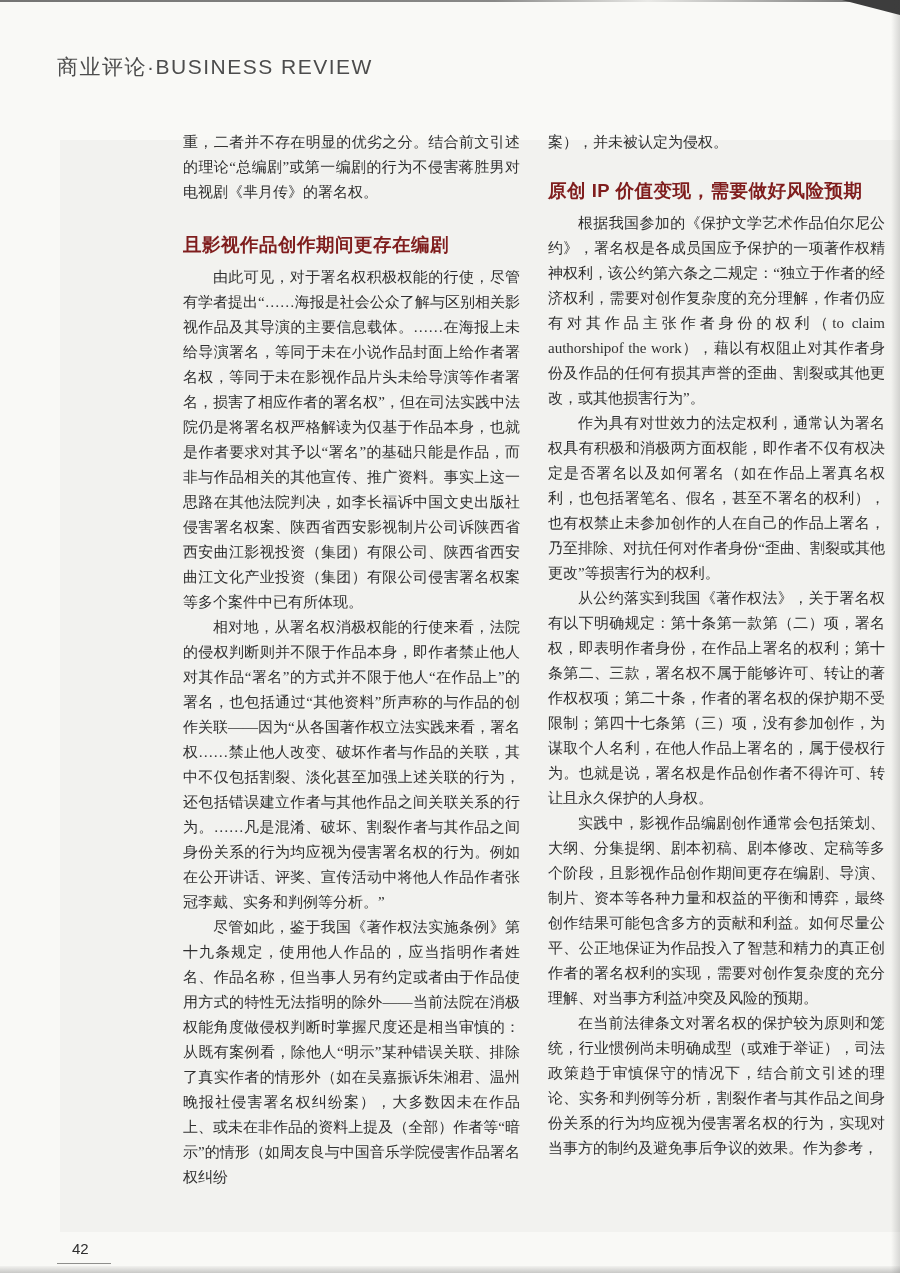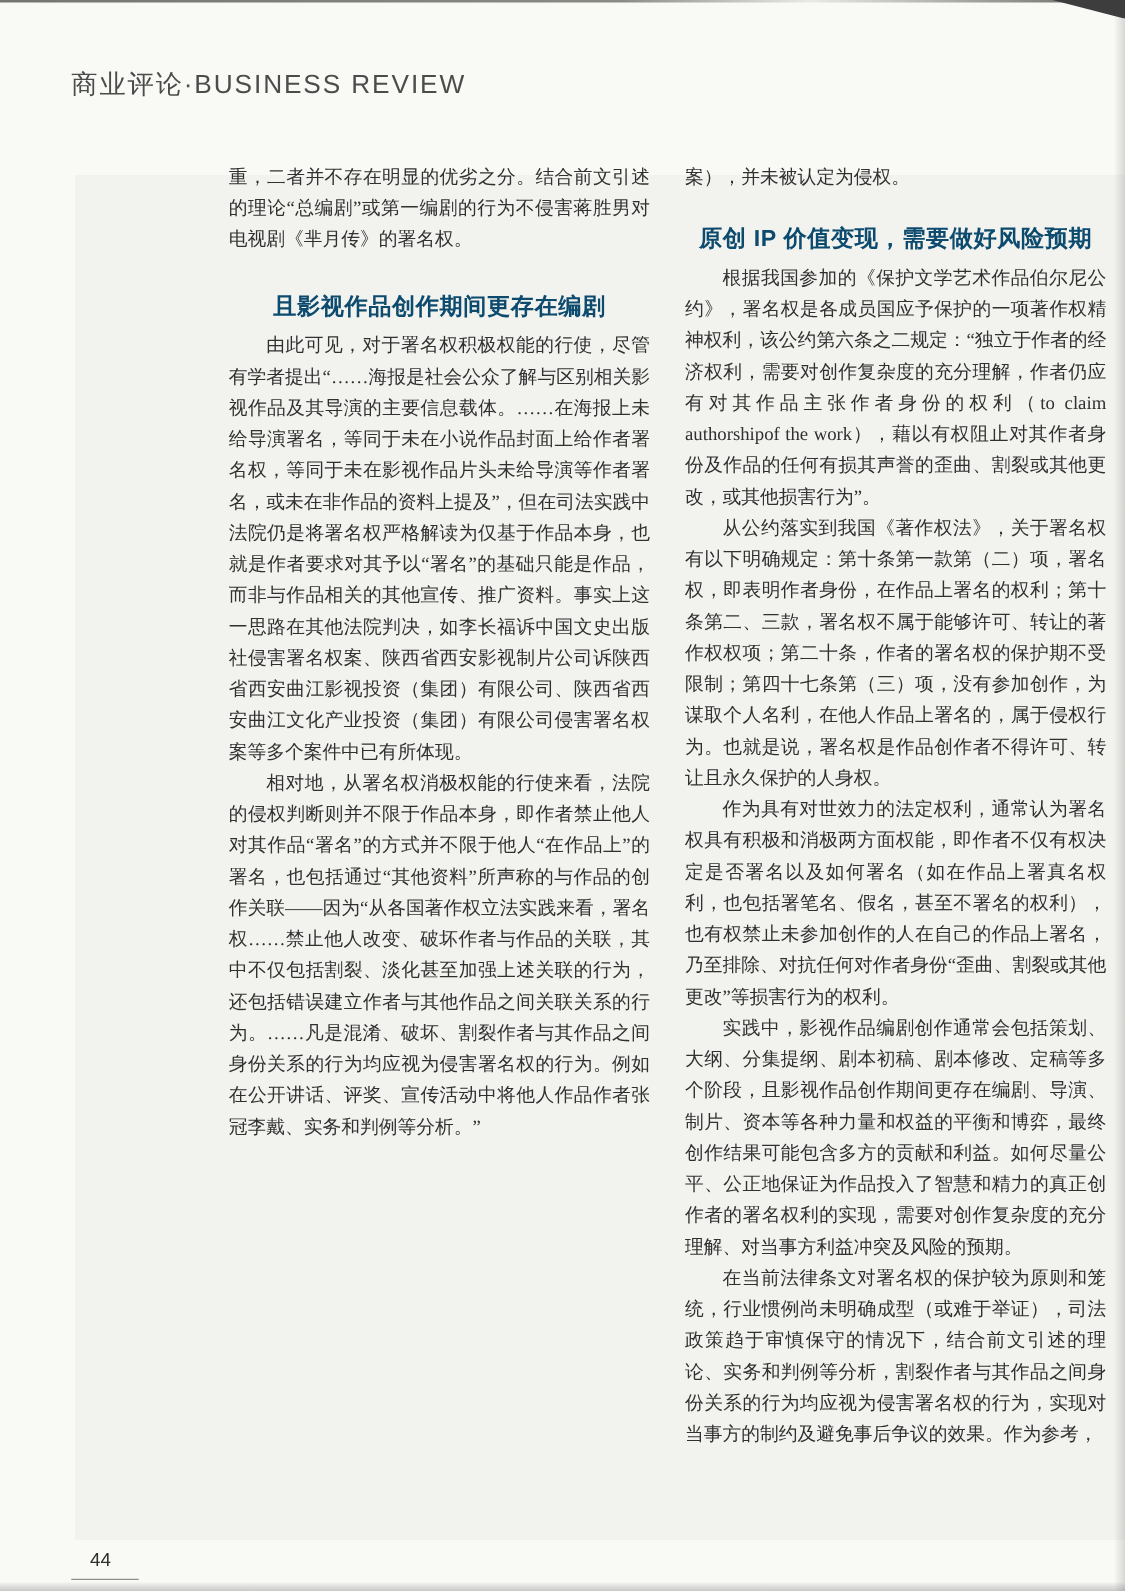--- a/index.html
+++ b/index.html
@@ -35,22 +35,22 @@
   .col-left{left:183px;}
   .col-right{left:548px;}
   .col p{
     margin:0;font-size:15px;line-height:25px;
     text-align:justify;text-indent:2em;
     color:#303030;
   }
   .col p.continuation{text-indent:0;}
   .col h2{
     font-family:"Liberation Sans","DejaVu Sans",sans-serif;
-    font-size:18.5px;font-weight:700;color:#0c4a6e;
-    margin:28px 0 8px 0;line-height:24px;letter-spacing:.5px;text-align:center;
+    font-size:18.5px;font-weight:700;color:#7f1d1d;
+    margin:28px 0 8px 0;line-height:24px;letter-spacing:.5px;
   }
   .col-right h2{margin-top:24px;}
   
   .folio{
     position:absolute;left:72px;top:1240px;
     font-family:"Liberation Sans","DejaVu Sans",sans-serif;
     font-size:15px;color:#2e2e2e;
   }
   .folio-rule{position:absolute;left:57px;top:1263px;width:54px;height:1px;background:#8f8f8c;}
 </style>
@@ -63,30 +63,31 @@
   <div class="scan-top-line"></div>
   <div class="scan-corner"></div>
   <div class="scan-right-shade"></div>
   <div class="scan-bottom-strip"></div>
 
   <div class="masthead">商业评论·BUSINESS REVIEW</div>
 
   <div class="col col-left">
     <p class="continuation">重，二者并不存在明显的优劣之分。结合前文引述的理论“总编剧”或第一编剧的行为不侵害蒋胜男对电视剧《芈月传》的署名权。</p>
     <h2>且影视作品创作期间更存在编剧</h2>
-    <p>由此可见，对于署名权积极权能的行使，尽管有学者提出“……海报是社会公众了解与区别相关影视作品及其导演的主要信息载体。……在海报上未给导演署名，等同于未在小说作品封面上给作者署名权，等同于未在影视作品片头未给导演等作者署名，或未在非作品的资料上提及”，但在司法实践中法院仍是将署名权严格解读为仅基于作品本身，也就是作者要求对其予以“署名”的基础只能是作品，而非与作品相关的其他宣传、推广资料。事实上这一思路在其他法院判决，如李长福诉中国文史出版社侵害署名权案、陕西省西安影视制片公司诉陕西省西安曲江影视投资（集团）有限公司、陕西省西安曲江文化产业投资（集团）有限公司侵害署名权案等多个案件中已有所体现。</p>
+    <p>由此可见，对于署名权积极权能的行使，尽管有学者提出“……海报是社会公众了解与区别相关影视作品及其导演的主要信息载体。……在海报上未给导演署名，等同于未在小说作品封面上给作者署名权，等同于未在影视作品片头未给导演等作者署名，损害了相应作者的署名权”，但在司法实践中法院仍是将署名权严格解读为仅基于作品本身，也就是作者要求对其予以“署名”的基础只能是作品，而非与作品相关的其他宣传、推广资料。事实上这一思路在其他法院判决，如李长福诉中国文史出版社侵害署名权案、陕西省西安影视制片公司诉陕西省西安曲江影视投资（集团）有限公司、陕西省西安曲江文化产业投资（集团）有限公司侵害署名权案等多个案件中已有所体现。</p>
     <p>相对地，从署名权消极权能的行使来看，法院的侵权判断则并不限于作品本身，即作者禁止他人对其作品“署名”的方式并不限于他人“在作品上”的署名，也包括通过“其他资料”所声称的与作品的创作关联——因为“从各国著作权立法实践来看，署名权……禁止他人改变、破坏作者与作品的关联，其中不仅包括割裂、淡化甚至加强上述关联的行为，还包括错误建立作者与其他作品之间关联关系的行为。……凡是混淆、破坏、割裂作者与其作品之间身份关系的行为均应视为侵害署名权的行为。例如在公开讲话、评奖、宣传活动中将他人作品作者张冠李戴、实务和判例等分析。”</p>
+    <p>尽管如此，鉴于我国《著作权法实施条例》第十九条规定，使用他人作品的，应当指明作者姓名、作品名称，但当事人另有约定或者由于作品使用方式的特性无法指明的除外——当前法院在消极权能角度做侵权判断时掌握尺度还是相当审慎的：从既有案例看，除他人“明示”某种错误关联、排除了真实作者的情形外（如在吴嘉振诉朱湘君、温州晚报社侵害署名权纠纷案），大多数因未在作品上、或未在非作品的资料上提及（全部）作者等“暗示”的情形（如周友良与中国音乐学院侵害作品署名权纠纷</p>
   </div>
 
   <div class="col col-right">
     <p class="continuation">案），并未被认定为侵权。</p>
     <h2>原创 IP 价值变现，需要做好风险预期</h2>
     <p>根据我国参加的《保护文学艺术作品伯尔尼公约》，署名权是各成员国应予保护的一项著作权精神权利，该公约第六条之二规定：“独立于作者的经济权利，需要对创作复杂度的充分理解，作者仍应有对其作品主张作者身份的权利（to claim authorshipof the work），藉以有权阻止对其作者身份及作品的任何有损其声誉的歪曲、割裂或其他更改，或其他损害行为”。</p>
+    <p>作为具有对世效力的法定权利，通常认为署名权具有积极和消极两方面权能，即作者不仅有权决定是否署名以及如何署名（如在作品上署真名权利，也包括署笔名、假名，甚至不署名的权利），也有权禁止未参加创作的人在自己的作品上署名，乃至排除、对抗任何对作者身份“歪曲、割裂或其他更改”等损害行为的权利。</p>
     <p>从公约落实到我国《著作权法》，关于署名权有以下明确规定：第十条第一款第（二）项，署名权，即表明作者身份，在作品上署名的权利；第十条第二、三款，署名权不属于能够许可、转让的著作权权项；第二十条，作者的署名权的保护期不受限制；第四十七条第（三）项，没有参加创作，为谋取个人名利，在他人作品上署名的，属于侵权行为。也就是说，署名权是作品创作者不得许可、转让且永久保护的人身权。</p>
-    <p>作为具有对世效力的法定权利，通常认为署名权具有积极和消极两方面权能，即作者不仅有权决定是否署名以及如何署名（如在作品上署真名权利，也包括署笔名、假名，甚至不署名的权利），也有权禁止未参加创作的人在自己的作品上署名，乃至排除、对抗任何对作者身份“歪曲、割裂或其他更改”等损害行为的权利。</p>
     <p>实践中，影视作品编剧创作通常会包括策划、大纲、分集提纲、剧本初稿、剧本修改、定稿等多个阶段，且影视作品创作期间更存在编剧、导演、制片、资本等各种力量和权益的平衡和博弈，最终创作结果可能包含多方的贡献和利益。如何尽量公平、公正地保证为作品投入了智慧和精力的真正创作者的署名权利的实现，需要对创作复杂度的充分理解、对当事方利益冲突及风险的预期。</p>
     <p>在当前法律条文对署名权的保护较为原则和笼统，行业惯例尚未明确成型（或难于举证），司法政策趋于审慎保守的情况下，结合前文引述的理论、实务和判例等分析，割裂作者与其作品之间身份关系的行为均应视为侵害署名权的行为，实现对当事方的制约及避免事后争议的效果。作为参考，</p>
   </div>
 
-  <div class="folio">44</div>
+  <div class="folio">42</div>
   <div class="folio-rule"></div>
 
 </div>
 
 </body></html>

